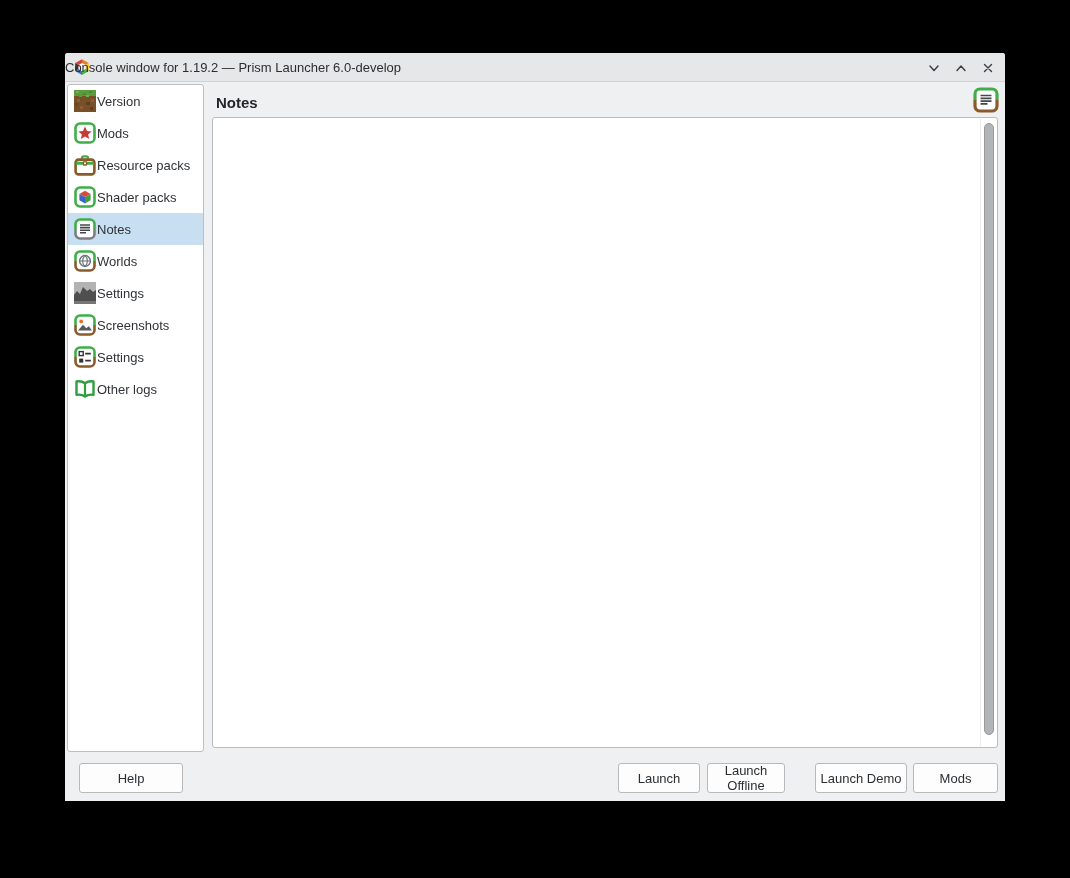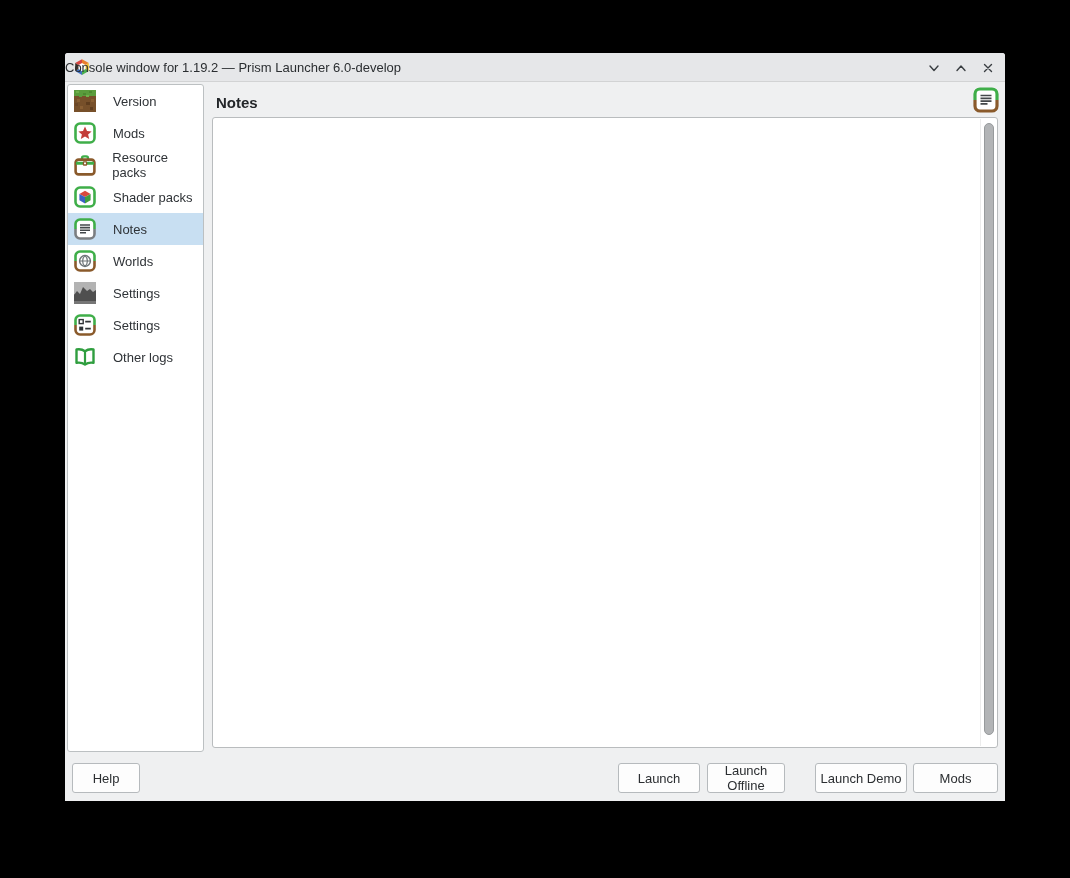--- a/index.html
+++ b/index.html
@@ -22,42 +22,42 @@
                   display:flex; align-items:center; gap:13px; }
   .win-btn { width:14px; height:14px; display:inline-flex; align-items:center; justify-content:center; cursor:default; }
   .win-btn svg { stroke:#3a3e42; stroke-width:1.4; fill:none; stroke-linecap:round; stroke-linejoin:round; }
 
   
   .sidebar { position:absolute; left:2px; top:31px; width:137px; height:668px;
              background:#ffffff; border:1px solid #bcc0c2; border-radius:3px; overflow:hidden; }
   .side-item { height:32px; display:flex; align-items:center; padding-left:5px; cursor:default; }
   .side-item.selected { background:#c8dff2; }
   .side-item .icn { width:24px; height:24px; display:inline-flex; align-items:center; justify-content:center; }
-  .side-item .lbl { margin-left:16px; font-size:13px; color:#2f3337; }
+  .side-item .lbl { margin-left:0; font-size:13px; color:#2f3337; }
 
   
   .page-heading { position:absolute; left:151px; top:41px; font-size:15px; font-weight:bold; color:#232629; }
   .page-icon { position:absolute; left:908px; top:34px; width:26px; height:26px; }
 
   
   .editor { position:absolute; left:147px; top:64px; width:786px; height:631px;
             background:#ffffff; border:1px solid #b9bcbe; border-radius:3px; }
   .editor-content { position:absolute; left:0; top:0; right:17px; bottom:0;
                     font-size:13px; color:#232629; padding:4px 6px; white-space:pre-wrap; }
   .scrollbar-track { position:absolute; top:1px; bottom:1px; right:1px; width:16px;
                      border-left:1px solid #ececec; border-radius:0 2px 2px 0; background:#ffffff; }
   .scrollbar-thumb { position:absolute; left:3px; top:4px; width:10px; height:612px;
                      background:#b2b4b6; border:1px solid #979a9c; border-radius:5px; }
 
   
   .btn { position:absolute; top:710px; height:30px; background:#fdfdfd;
          border:1px solid #b6babd; border-radius:3px; font-size:13px; color:#2b2e31;
          display:flex; align-items:center; justify-content:center;
          font-family:"Liberation Sans","DejaVu Sans",sans-serif; cursor:default; }
-  .btn-help   { left:7px;   width:68px; }
+  .btn-help   { left:14px;   width:104px; }
   .btn-launch { left:553px; width:82px; }
   .btn-offline{ left:642px; width:78px; }
   .btn-demo   { left:750px; width:92px; }
   .btn-close  { left:848px; width:85px; }
 </style>
 </head>
 <body>
 
 <div class="screen">
   <div class="window">
@@ -189,20 +189,30 @@
           <svg viewBox="0 0 22 22" width="22" height="22">
             <rect width="22" height="22" fill="#b3b3b3"></rect>
             <rect y="12" width="22" height="10" fill="#8d8d8d"></rect>
             <path d="M0 13 L3 9 6 12 9 5 13 9 16 7 19 10 22 8 V22 H0 Z" fill="#4f4f4f"></path>
             <rect y="19" width="22" height="3" fill="#767676"></rect>
           </svg>
         </span>
         <span class="lbl">Settings</span>
       </div>
 
+      <div class="side-item">
+        <span class="icn">
+          <svg viewBox="0 0 22 22" width="22" height="22">
+            <rect x="1.5" y="1.5" width="19" height="19" rx="4.5" fill="#ffffff" stroke="url(#gb)" stroke-width="2.6"></rect>
+            <circle cx="7.2" cy="7.4" r="1.9" fill="#e8702a"></circle>
+            <path d="M4 16.5 L9 10.8 12.3 14.2 14.8 12.2 18 16.5 Z" fill="#54585c"></path>
+          </svg>
+        </span>
+        <span class="lbl">Screenshots</span>
+      </div>
 
       <div class="side-item">
         <span class="icn">
           <svg viewBox="0 0 22 22" width="22" height="22">
             <rect x="1.5" y="1.5" width="19" height="19" rx="4.5" fill="#ffffff" stroke="url(#gb)" stroke-width="2.6"></rect>
             <rect x="5.2" y="5.6" width="4" height="4" fill="#ffffff" stroke="#303437" stroke-width="1.4"></rect>
             <rect x="5.2" y="12.6" width="4" height="4" fill="#303437"></rect>
             <path d="M11.2 7.6 h5.6 M11.2 14.6 h5.6" stroke="#303437" stroke-width="1.7"></path>
           </svg>
         </span>

